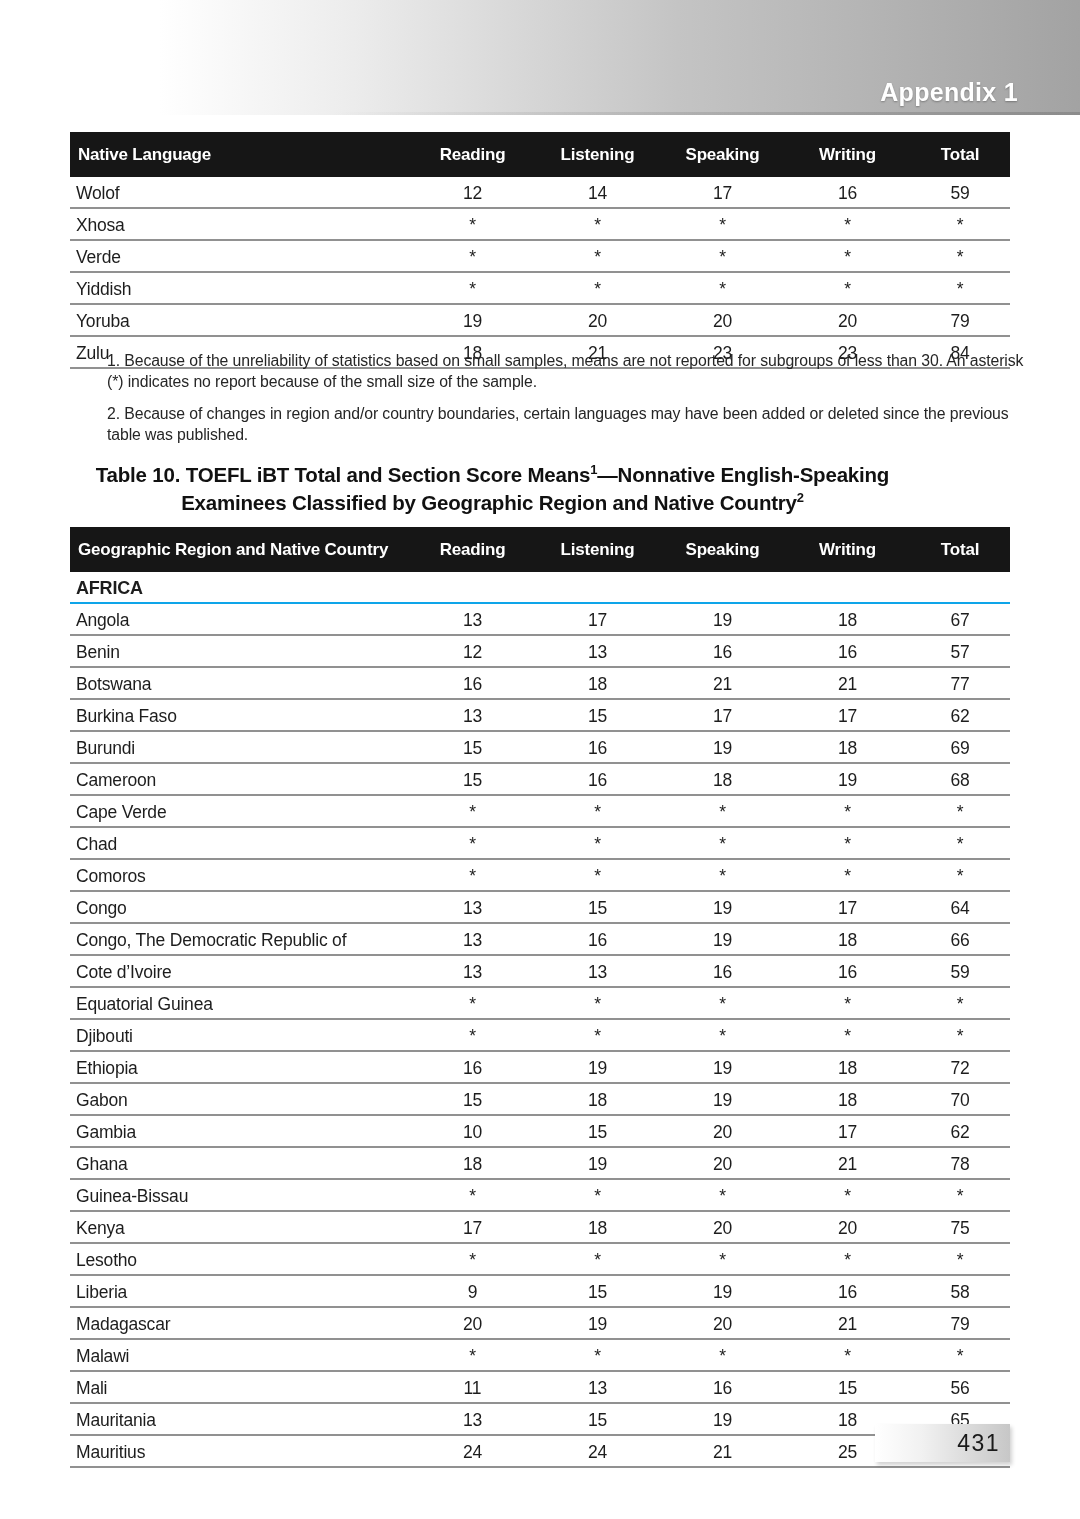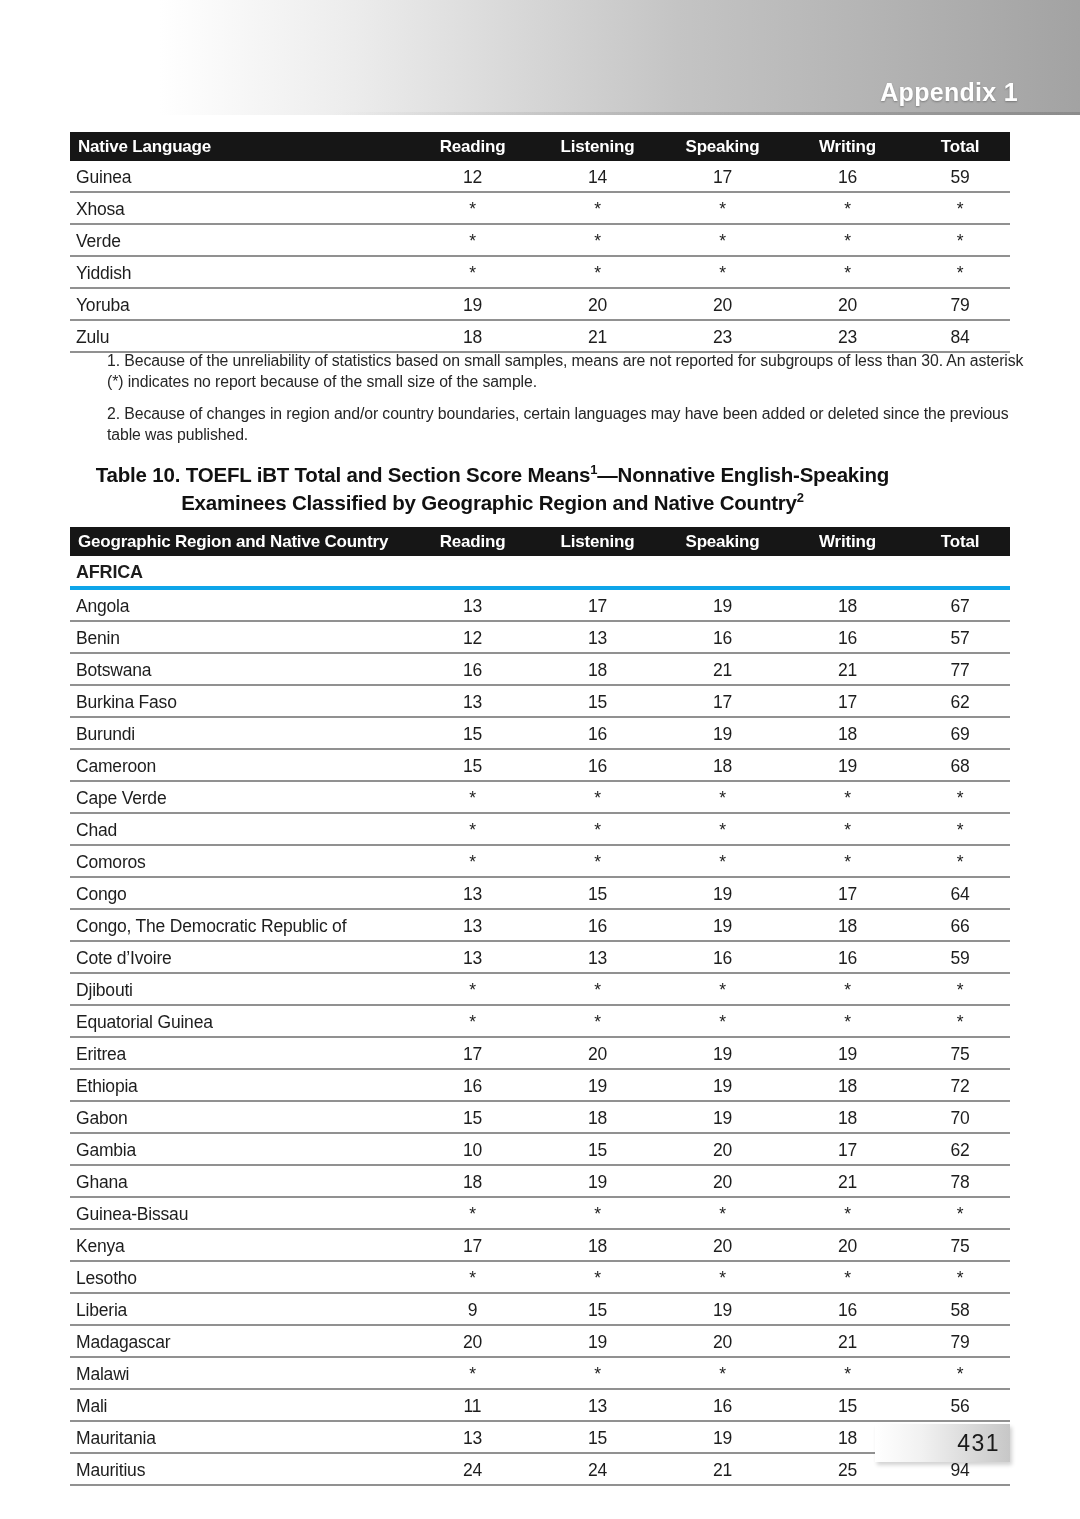--- a/index.html
+++ b/index.html
@@ -48,40 +48,40 @@
   }
   #table1 { top: 132px; }
   #table10 { top: 527px; }
 
   table.score-table thead th {
     background: #161616;
     color: #ffffff;
     font-size: 17px;
     font-weight: bold;
     height: 29px;
-    padding: 0;
+    padding: 8px;
     vertical-align: middle;
   }
   table.score-table thead th.name-col { text-align: left; padding-left: 8px; }
   table.score-table thead th.num-col  { text-align: center; }
 
   table.score-table td {
     height: 27px;
     padding: 0;
     font-size: 17.5px;
     color: #1d1d1d;
     border-bottom: 2px solid #919191;
     vertical-align: bottom;
   }
   table.score-table td.name-cell { text-align: left; padding-left: 6px; padding-bottom: 3px; }
   table.score-table td.num-cell  { text-align: center; padding-bottom: 3px; }
   table.score-table tr.section-row td {
     font-weight: bold;
     font-size: 18px;
-    border-bottom: 4px solid #0ea5e9;
+    border-bottom: 2px solid #0ea5e9;
   }
 
   
   .footnote {
     position: absolute;
     left: 70px;
     width: 930px;
     font-size: 15.8px;
     line-height: 21.5px;
     color: #262626;
@@ -148,21 +148,21 @@
         <th class="name-col">Native Language</th>
         <th class="num-col">Reading</th>
         <th class="num-col">Listening</th>
         <th class="num-col">Speaking</th>
         <th class="num-col">Writing</th>
         <th class="num-col">Total</th>
       </tr>
     </thead>
     <tbody>
         <tr>
-          <td class="name-cell">Guinea</td>
+          <td class="name-cell">Wolof</td>
           <td class="num-cell">12</td>
           <td class="num-cell">14</td>
           <td class="num-cell">17</td>
           <td class="num-cell">16</td>
           <td class="num-cell">59</td>
         </tr>
         <tr>
           <td class="name-cell">Xhosa</td>
           <td class="num-cell">*</td>
           <td class="num-cell">*</td>
@@ -323,42 +323,34 @@
         </tr>
         <tr>
           <td class="name-cell">Cote d’Ivoire</td>
           <td class="num-cell">13</td>
           <td class="num-cell">13</td>
           <td class="num-cell">16</td>
           <td class="num-cell">16</td>
           <td class="num-cell">59</td>
         </tr>
         <tr>
+          <td class="name-cell">Equatorial Guinea</td>
+          <td class="num-cell">*</td>
+          <td class="num-cell">*</td>
+          <td class="num-cell">*</td>
+          <td class="num-cell">*</td>
+          <td class="num-cell">*</td>
+        </tr>
+        <tr>
           <td class="name-cell">Djibouti</td>
           <td class="num-cell">*</td>
           <td class="num-cell">*</td>
           <td class="num-cell">*</td>
           <td class="num-cell">*</td>
           <td class="num-cell">*</td>
-        </tr>
-        <tr>
-          <td class="name-cell">Equatorial Guinea</td>
-          <td class="num-cell">*</td>
-          <td class="num-cell">*</td>
-          <td class="num-cell">*</td>
-          <td class="num-cell">*</td>
-          <td class="num-cell">*</td>
-        </tr>
-        <tr>
-          <td class="name-cell">Eritrea</td>
-          <td class="num-cell">17</td>
-          <td class="num-cell">20</td>
-          <td class="num-cell">19</td>
-          <td class="num-cell">19</td>
-          <td class="num-cell">75</td>
         </tr>
         <tr>
           <td class="name-cell">Ethiopia</td>
           <td class="num-cell">16</td>
           <td class="num-cell">19</td>
           <td class="num-cell">19</td>
           <td class="num-cell">18</td>
           <td class="num-cell">72</td>
         </tr>
         <tr>

